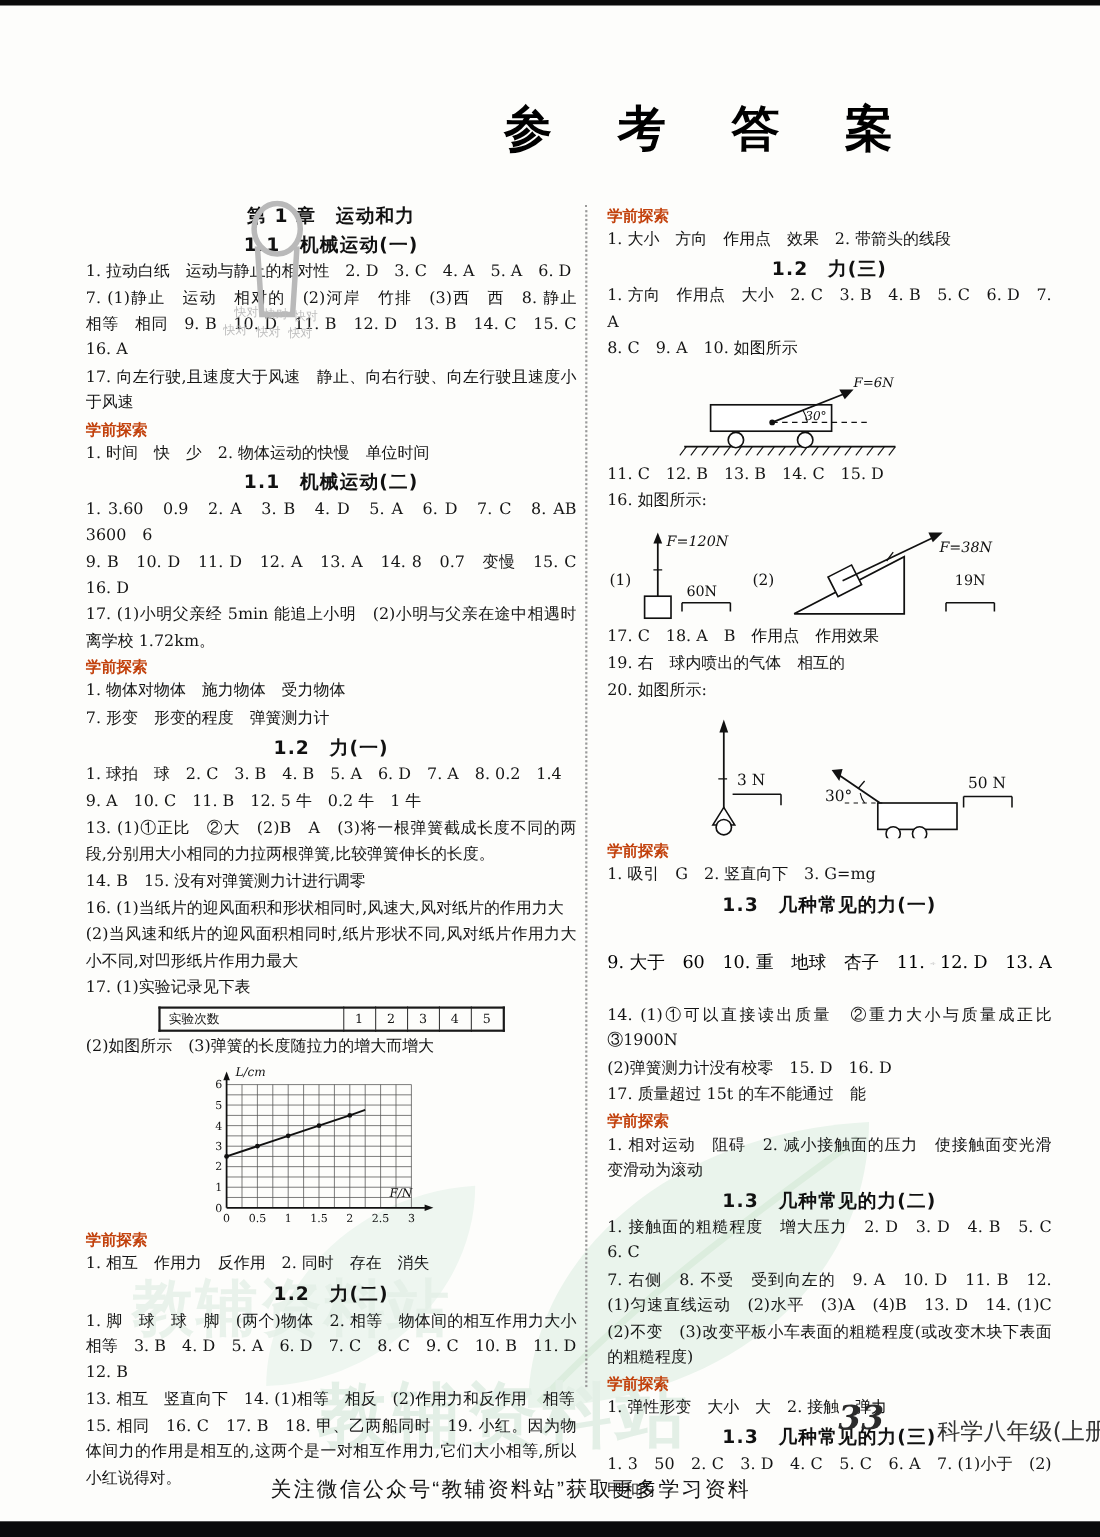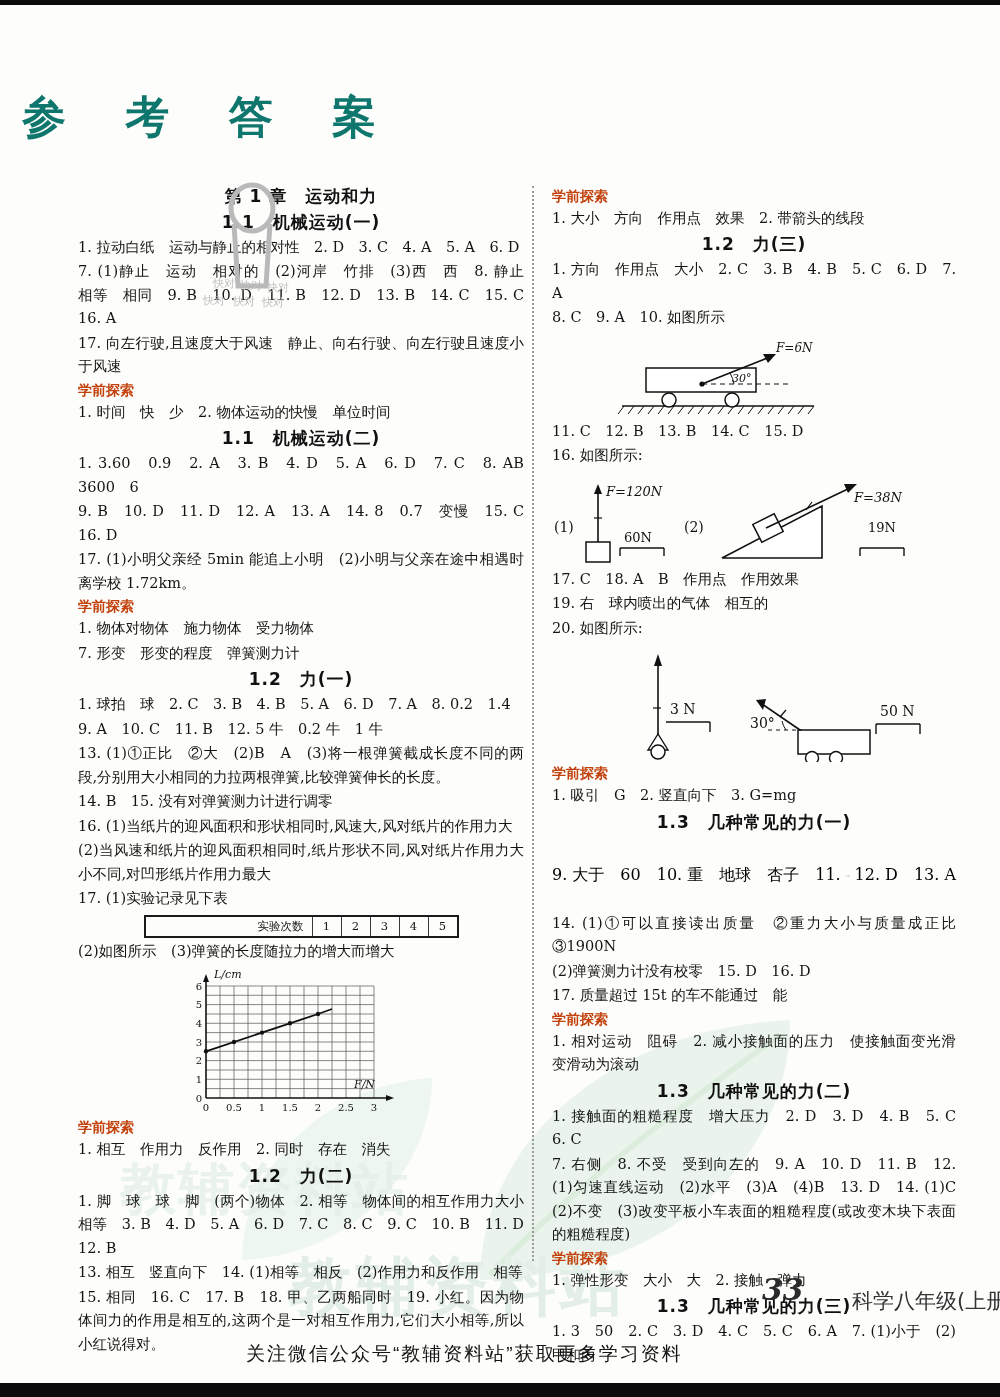--- a/index.html
+++ b/index.html
@@ -69,27 +69,27 @@
     position: absolute;
     z-index: 3;
     pointer-events: none;
   }
 
   
   .page-title {
     position: absolute;
     left: 0; top: 88px;
     width: 834px;
-    text-align: left;
+    text-align: right;
     font-size: 44px;
     font-weight: bold;
     letter-spacing: 22px;
     text-indent: 22px;
     font-family: "DejaVu Sans", "Liberation Sans", sans-serif;
-    color: #0f766e;
+    color: #000000;
     z-index: 2;
   }
 
   
   .col {
     position: absolute;
     top: 185px;
     z-index: 2;
   }
   .col-left { left: 78px; width: 446px; }
@@ -152,21 +152,21 @@
     border: 2px solid #1a1a1a;
   }
   table.exp td {
     border: 1px solid #3a3a3a;
     padding: 2px 3px;
     text-align: center;
     color: #141414;
     white-space: nowrap;
   }
   table.exp td.lbl {
-    text-align: right;
+    text-align: left;
     padding: 2px 8px;
     min-width: 150px;
   }
   table.exp td.val { min-width: 22px; }
 
   
   .graph-wrap {
     margin: 3px 0 2px 0;
     display: flex;
     justify-content: center;

